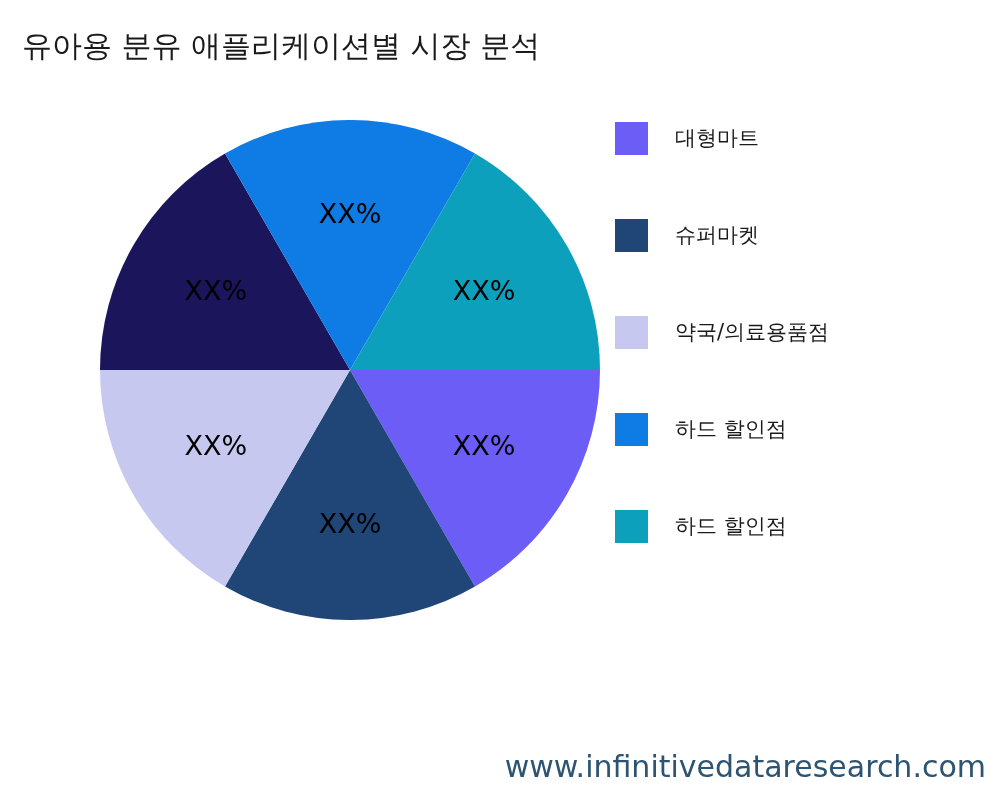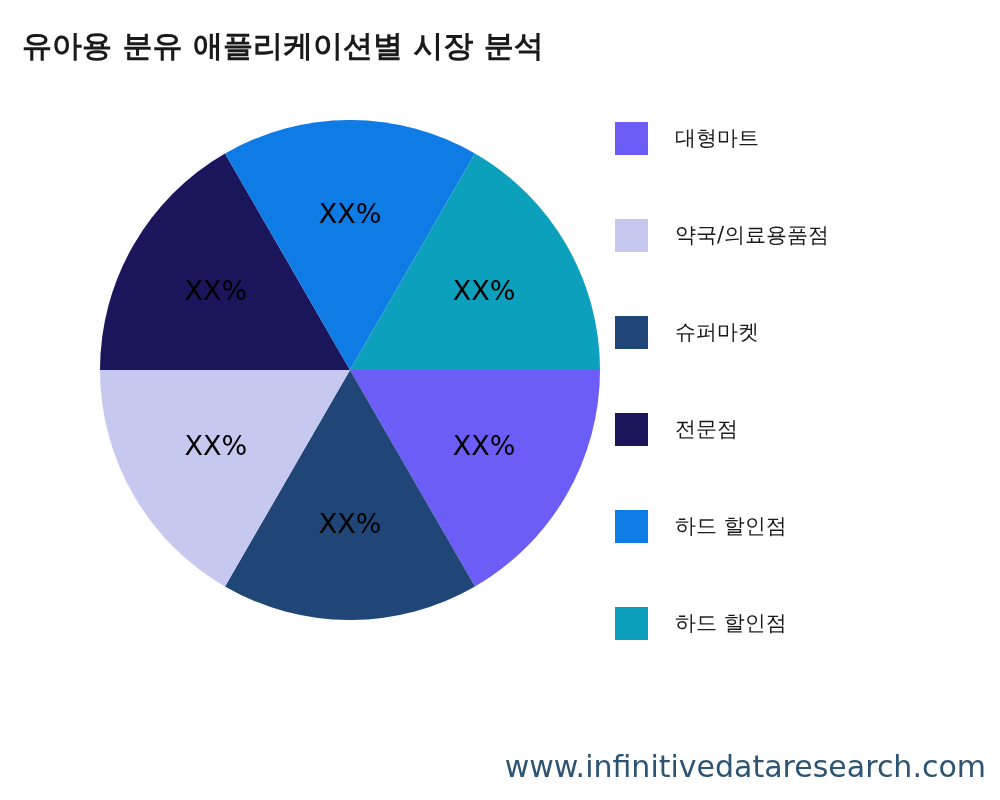--- a/index.html
+++ b/index.html
@@ -15,21 +15,21 @@
     overflow: hidden;
     font-family: "DejaVu Sans", "Liberation Sans", sans-serif;
     color: #000000;
   }
   #chart-title {
     position: absolute;
     left: 22px;
     top: 26px;
     font-size: 30px;
     line-height: 40px;
-    font-weight: 700;
+    font-weight: 400;
     color: #1a1a1a;
     white-space: nowrap;
   }
   #pie-wrap {
     position: absolute;
     left: 100px;
     top: 120px;
     width: 500px;
     height: 500px;
   }
@@ -107,30 +107,26 @@
       </g>
   </svg>
 </div>
 
 <div id="legend">
     <div class="legend-row">
       <span class="legend-swatch" style="background: rgb(107, 93, 245);"></span>
       <span class="legend-label">대형마트</span>
     </div>
     <div class="legend-row">
-      <span class="legend-swatch" style="background: rgb(198, 200, 239);"></span>
-      <span class="legend-label">약국/의료용품점</span>
-    </div>
-    <div class="legend-row">
       <span class="legend-swatch" style="background: rgb(31, 70, 118);"></span>
       <span class="legend-label">슈퍼마켓</span>
     </div>
     <div class="legend-row">
-      <span class="legend-swatch" style="background: rgb(27, 21, 92);"></span>
-      <span class="legend-label">전문점</span>
+      <span class="legend-swatch" style="background: rgb(198, 200, 239);"></span>
+      <span class="legend-label">약국/의료용품점</span>
     </div>
     <div class="legend-row">
       <span class="legend-swatch" style="background: rgb(15, 123, 228);"></span>
       <span class="legend-label">하드 할인점</span>
     </div>
     <div class="legend-row">
       <span class="legend-swatch" style="background: rgb(12, 160, 188);"></span>
       <span class="legend-label">하드 할인점</span>
     </div>
   </div>

